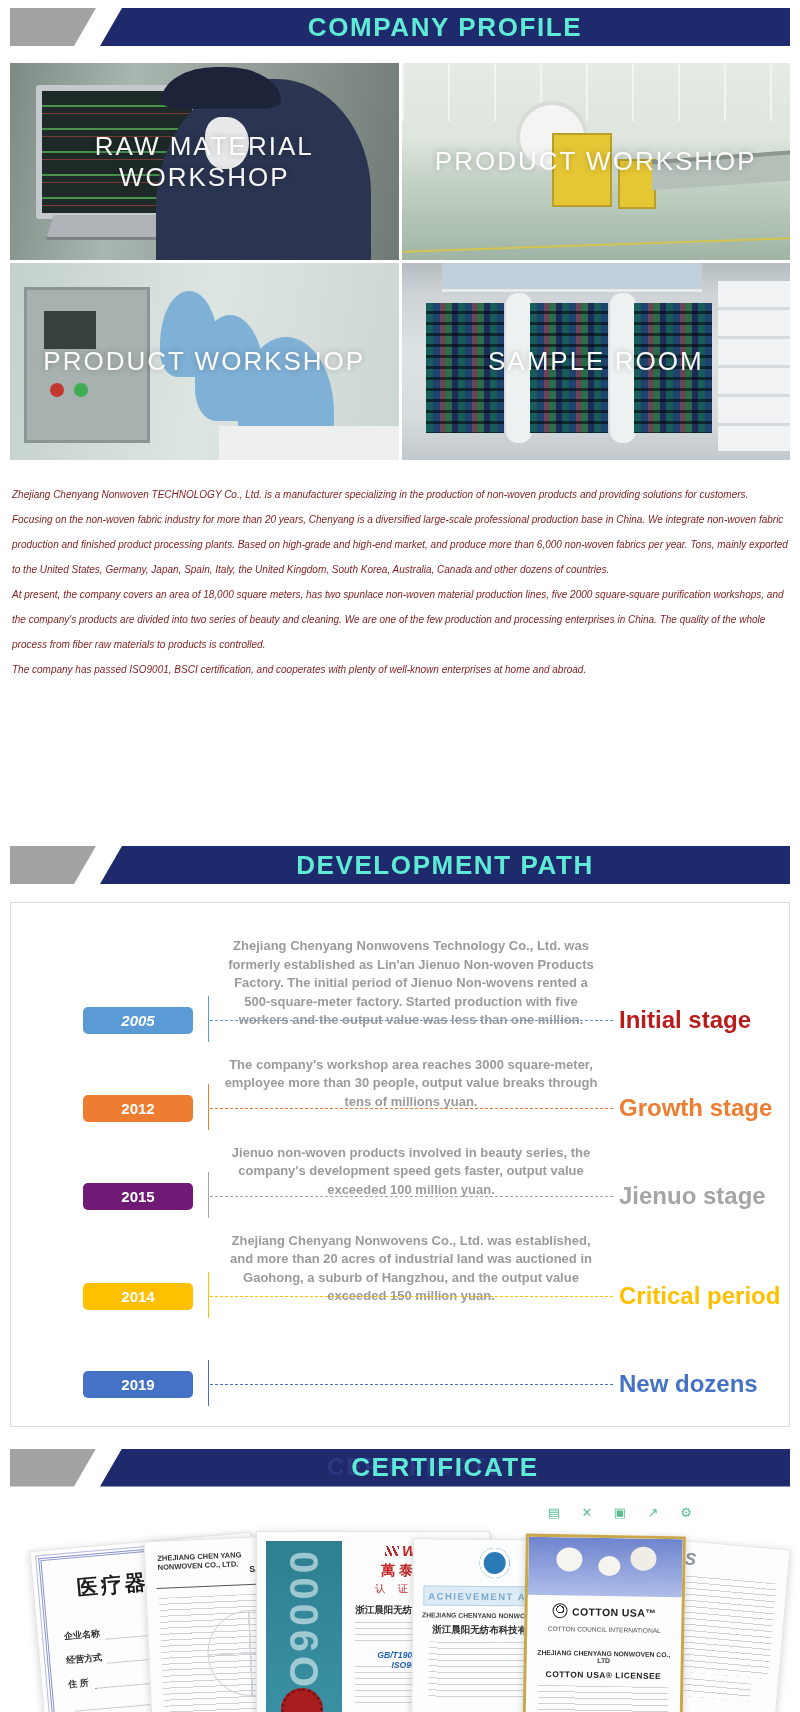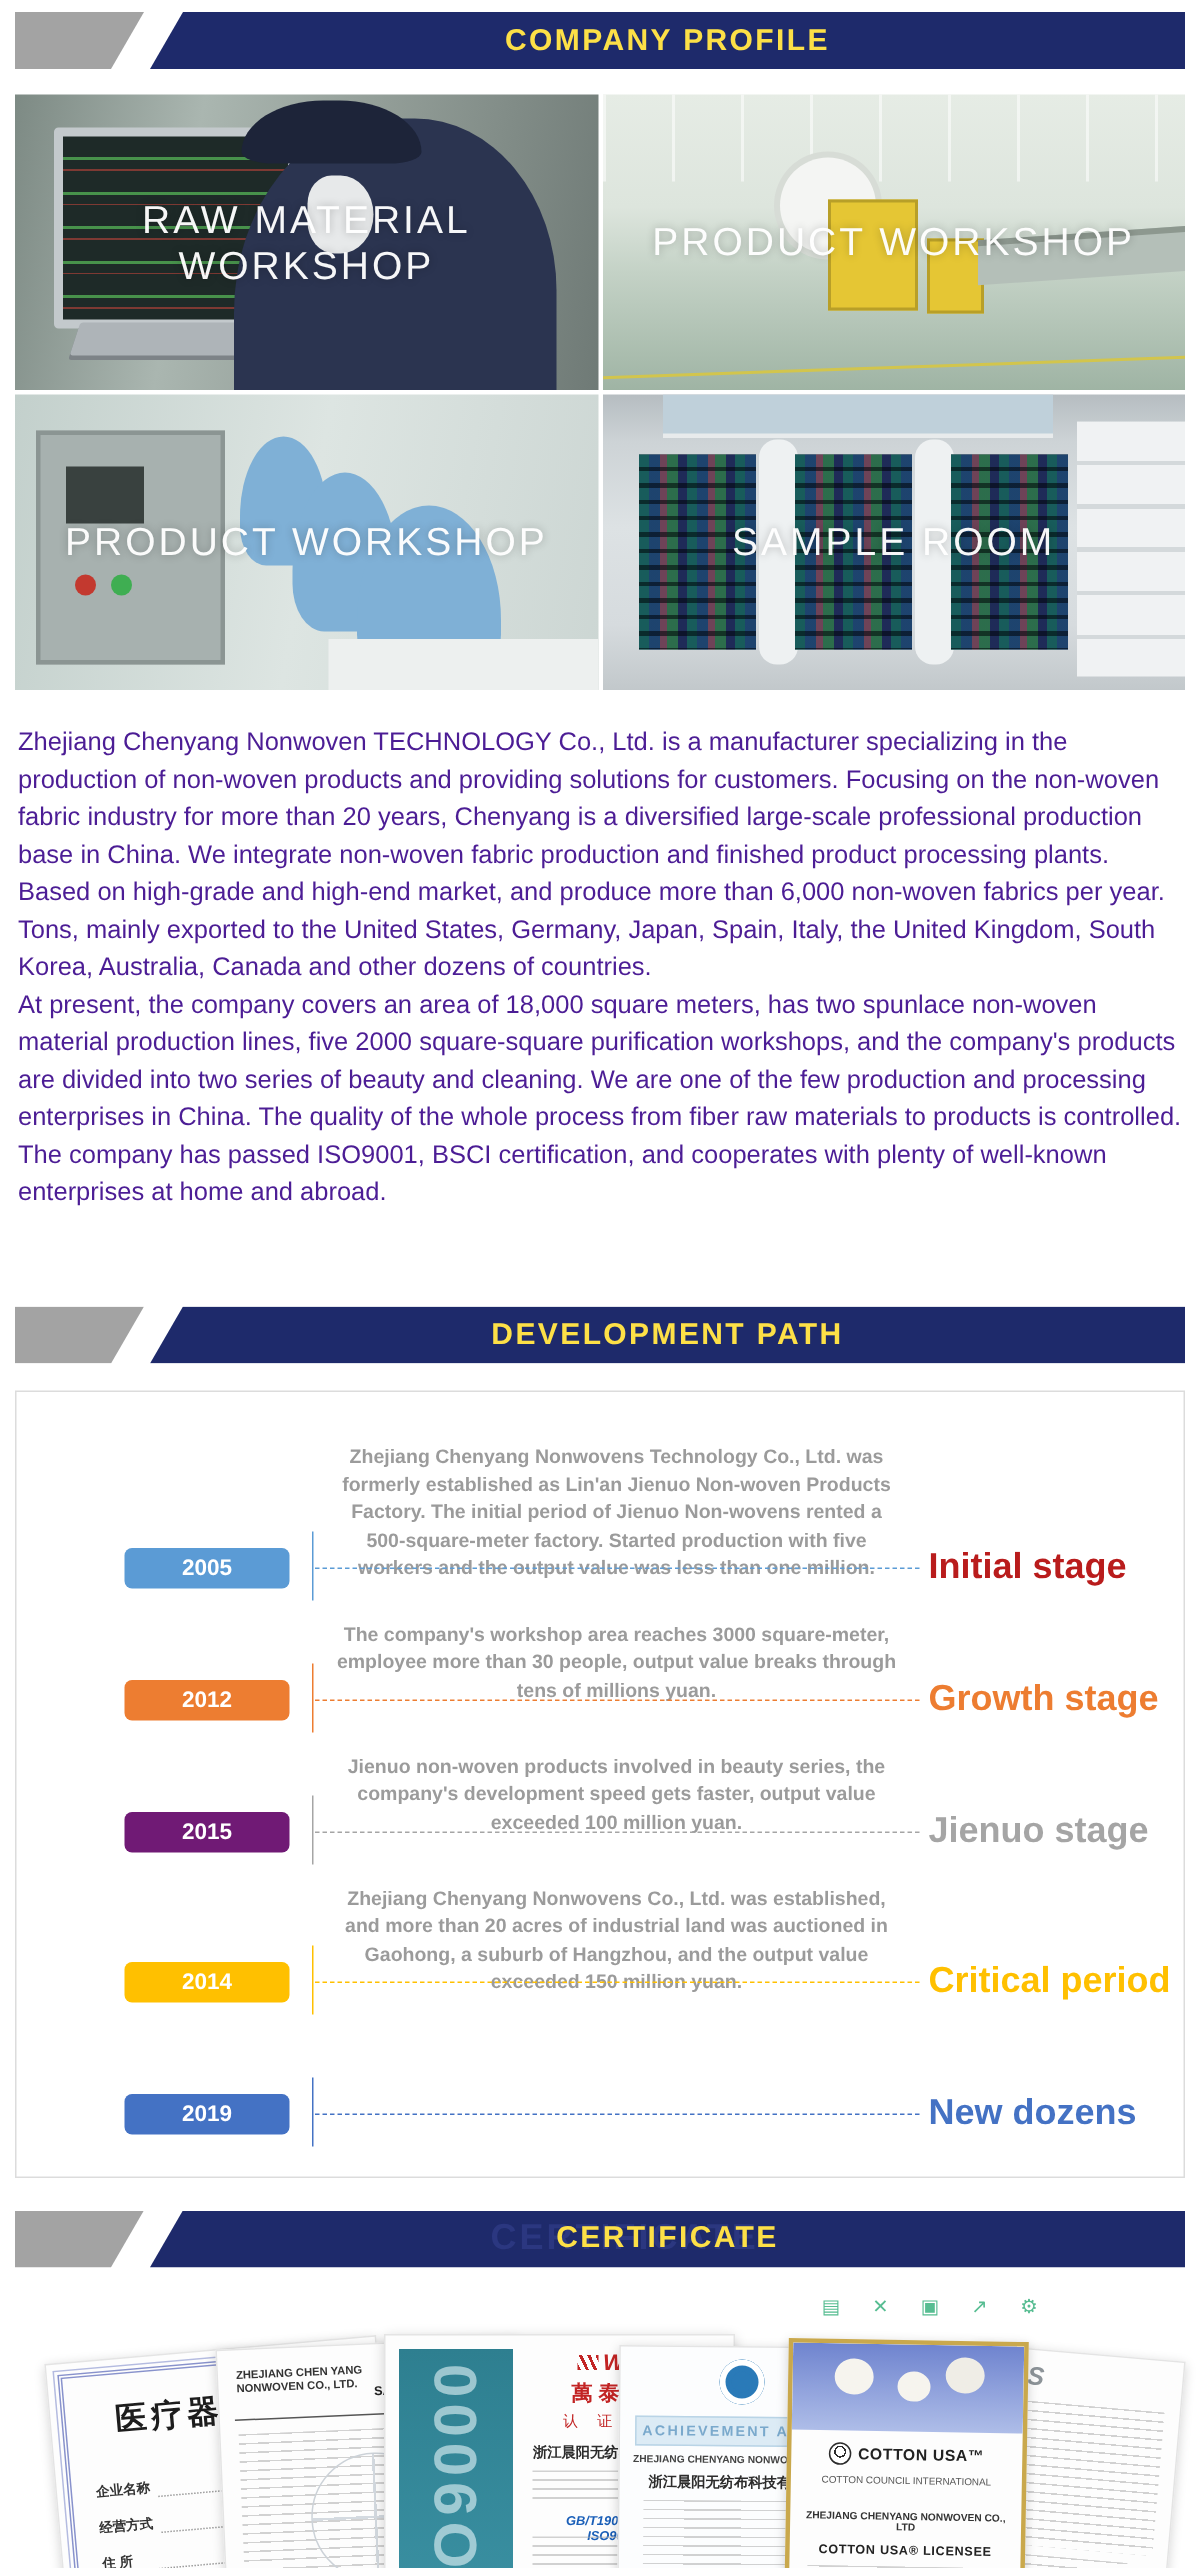--- a/index.html
+++ b/index.html
@@ -6,21 +6,21 @@
   body{width:800px;height:1712px;overflow:hidden;background:#fff;
        font-family:"Liberation Sans", sans-serif;position:relative;}
 
   
   .banner{position:relative;height:38px;margin:8px 10px 0;}
   .banner-gray{position:absolute;left:0;top:0;width:86px;height:100%;background:#a3a3a3;
       clip-path:polygon(0 0,100% 0,calc(100% - 22px) 100%,0 100%);}
   .banner-bar{position:absolute;left:90px;right:0;top:0;height:100%;background:#1e2a6b;
       clip-path:polygon(22px 0,100% 0,100% 100%,0 100%);
       display:flex;align-items:center;justify-content:center;overflow:hidden;}
-  .banner-title{color:#fde047;font-size:20px;font-weight:600;letter-spacing:1.6px;z-index:2;}
+  .banner-title{color:#5eead4;font-size:26px;font-weight:600;letter-spacing:1.6px;z-index:2;}
   .banner-ghost{position:absolute;left:calc(50% - 118px);top:4px;font-size:24px;font-weight:700;
       color:#2b3780;letter-spacing:2px;z-index:1;}
 
   
   .gallery{display:grid;grid-template-columns:1fr 1fr;gap:3px;margin:17px 10px 0;}
   .gcell{position:relative;height:197px;overflow:hidden;}
   .gcap{position:absolute;inset:0;display:flex;align-items:center;justify-content:center;
       color:rgba(255,255,255,.96);font-size:26px;letter-spacing:2px;text-align:center;
       text-shadow:0 0 6px rgba(0,0,0,.25);z-index:9;}
   .gcap.wrap{padding:0 70px;}
@@ -64,21 +64,21 @@
       background-image:repeating-linear-gradient(180deg,transparent 0 8px,#6e777c 8px 11px),
         repeating-linear-gradient(90deg,#2fa7a0 0 7px,#3a7bc2 7px 14px,#d87a9a 14px 19px,#57c785 19px 26px,#3c4e9b 26px 32px);
       background-blend-mode:multiply;}
   .g4 .u1{left:24px;} .g4 .u2{left:128px;} .g4 .u3{left:232px;}
   .g4 .pillar{position:absolute;top:30px;width:26px;height:150px;background:#eef1f2;border-radius:12px;}
   .g4 .p1{left:104px;} .g4 .p2{left:208px;}
   .g4 .wall{position:absolute;right:0;top:18px;width:72px;height:170px;background:#f0f2f3;
       background-image:repeating-linear-gradient(180deg,transparent 0 26px,#d4d9db 26px 29px);}
 
   
-  .about{margin:22px 12px 0;min-height:300px;color:#4c1d95;font-size:17px;line-height:25px;}
+  .about{margin:22px 12px 0;min-height:300px;color:#7f1d1d;font-size:10px;line-height:25px;font-style:italic;}
   .about p{margin:0;}
 
   
   .tl-box{margin:64px 10px 0;border:1px solid #dcdcdc;padding:34px 0 20px;margin-top:64px;}
   .tl-item{position:relative;padding:0 178px 12px 200px;min-height:62px;}
   .tl-item + .tl-item{margin-top:14px;}
   .tl-desc{color:#9b9b9b;font-size:13px;line-height:18.5px;font-weight:600;text-align:center;
       max-width:380px;margin:0 auto;}
   .tl-pill{position:absolute;left:72px;bottom:8px;width:110px;height:27px;border-radius:5px;
       color:#fff;font-weight:700;font-size:15px;display:flex;align-items:center;justify-content:center;}
@@ -226,21 +226,21 @@
     <span class="banner-title">DEVELOPMENT PATH</span>
   </div>
 </div>
 
 <div class="tl-box" style="margin-top:18px;">
 
   <div class="tl-item">
     <div class="tl-desc">Zhejiang Chenyang Nonwovens Technology Co., Ltd. was formerly established as Lin'an Jienuo Non-woven Products Factory. The initial period of Jienuo Non-wovens rented a 500-square-meter factory. Started production with five workers and the output value was less than one million.</div>
     <div class="tl-tick" style="border-color: rgb(91, 155, 213);"></div>
     <div class="tl-line" style="border-color: rgb(91, 155, 213);"></div>
-    <div class="tl-pill" style="background: rgb(91, 155, 213);">2005</div>
+    <div class="tl-pill" style="background: rgb(91, 155, 213); font-style: italic;">2005</div>
     <div class="tl-stage" style="color: #b91c1c;">Initial stage</div>
   </div>
 
   <div class="tl-item">
     <div class="tl-desc">The company's workshop area reaches 3000 square-meter, employee more than 30 people, output value breaks through tens of millions yuan.</div>
     <div class="tl-tick" style="border-color: rgb(237, 125, 49);"></div>
     <div class="tl-line" style="border-color: rgb(237, 125, 49);"></div>
     <div class="tl-pill" style="background: rgb(237, 125, 49);">2012</div>
     <div class="tl-stage" style="color: rgb(237, 125, 49);">Growth stage</div>
   </div>

